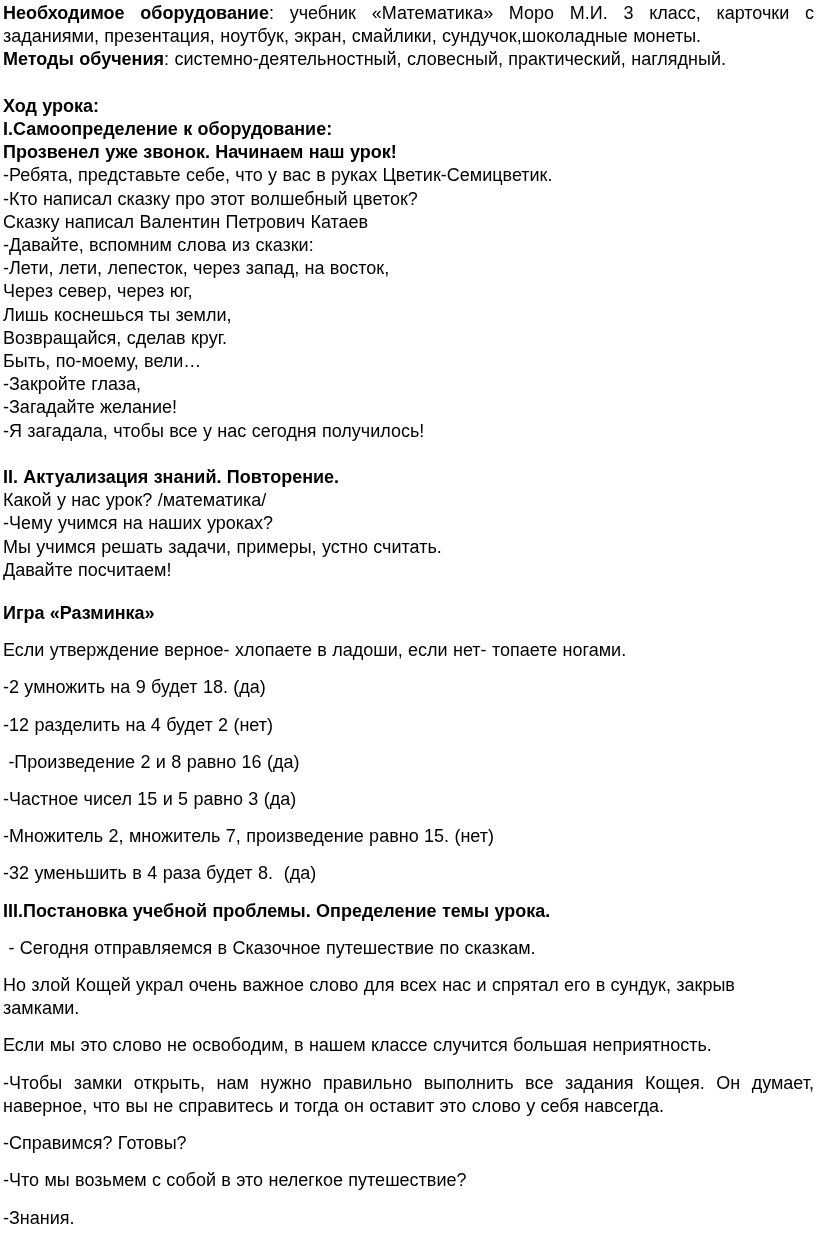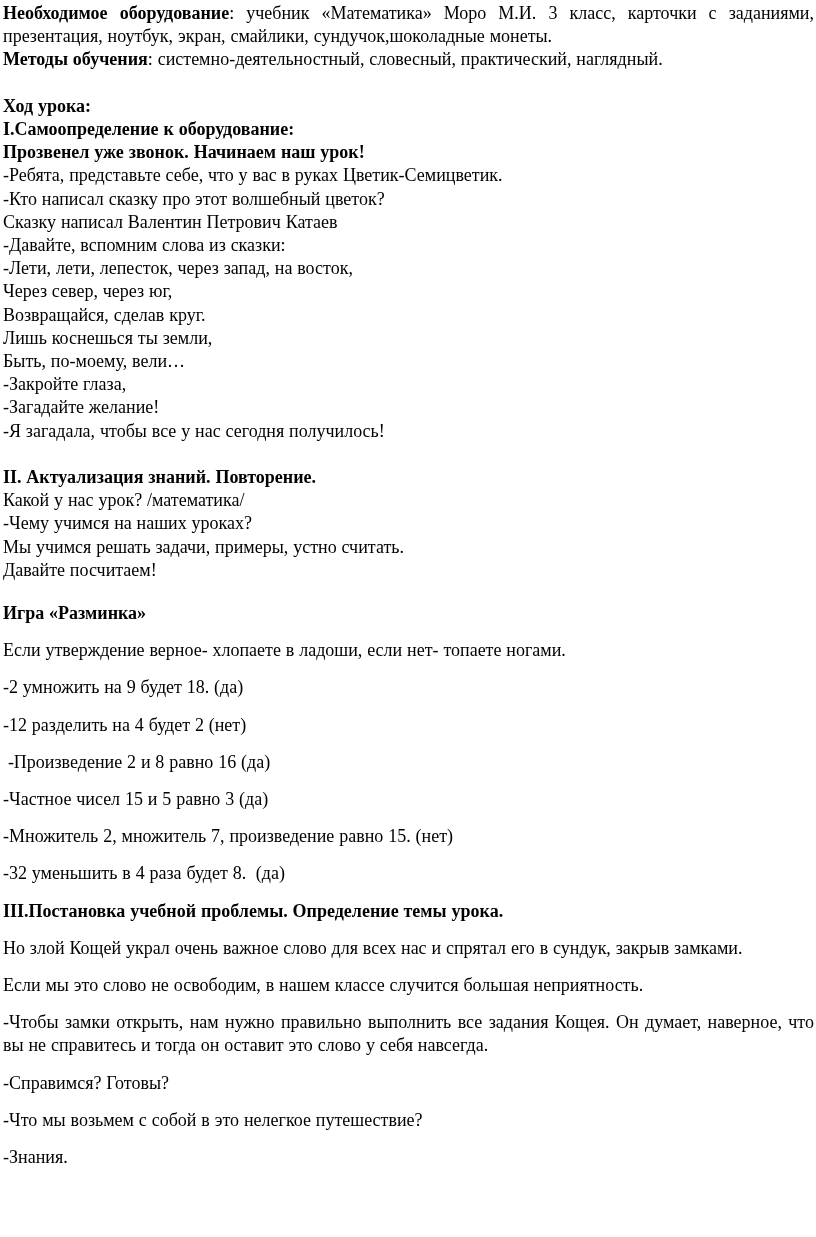--- a/index.html
+++ b/index.html
@@ -10,21 +10,21 @@
   }
   .page {
     position: relative;
     width: 816px;
     min-height: 1237px;
     margin: 0 auto;
     background: #ffffff;
     color: #000000;
     box-sizing: border-box;
     padding: 2px 2px 0 3px;
-    font-family: Liberation Serif, serif;
+    font-family: Liberation Sans, sans-serif;
     overflow: hidden;
   }
   .para {
     margin: 0;
     padding: 0;
     font-size: 18px;
     line-height: 23.2px;
     white-space: pre-wrap;       
     word-spacing: 0.02em;
   }
@@ -44,41 +44,42 @@
       <p class="para blank"></p>
       <p class="para"><span class="b">Ход урока:</span></p>
       <p class="para"><span class="b">I.Самоопределение к оборудование:</span></p>
       <p class="para"><span class="b">Прозвенел уже звонок. Начинаем наш урок!</span></p>
       <p class="para"><span>-Ребята, представьте себе, что у вас в руках Цветик-Семицветик.</span></p>
       <p class="para"><span>-Кто написал сказку про этот волшебный цветок?</span></p>
       <p class="para"><span>Сказку написал Валентин Петрович Катаев</span></p>
       <p class="para"><span>-Давайте, вспомним слова из сказки:</span></p>
       <p class="para"><span>-Лети, лети, лепесток, через запад, на восток,</span></p>
       <p class="para"><span>Через север, через юг,</span></p>
+      <p class="para"><span>Лишь коснешься ты земли,</span></p>
       <p class="para"><span>Возвращайся, сделав круг.</span></p>
-      <p class="para"><span>Лишь коснешься ты земли,</span></p>
       <p class="para"><span>Быть, по-моему, вели…</span></p>
       <p class="para"><span>-Закройте глаза,</span></p>
       <p class="para"><span>-Загадайте желание!</span></p>
       <p class="para"><span>-Я загадала, чтобы все у нас сегодня получилось!</span></p>
       <p class="para blank"></p>
       <p class="para"><span class="b">II. Актуализация знаний. Повторение.</span></p>
       <p class="para"><span>Какой у нас урок? /математика/</span></p>
       <p class="para"><span>-Чему учимся на наших уроках?</span></p>
       <p class="para"><span>Мы учимся решать задачи, примеры, устно считать.</span></p>
       <p class="para"><span>Давайте посчитаем!</span></p>
       <p class="para spaced mt"><span class="b">Игра «Разминка»</span></p>
       <p class="para spaced"><span>Если утверждение верное- хлопаете в ладоши, если нет- топаете ногами.</span></p>
       <p class="para spaced"><span>-2 умножить на 9 будет 18. (да)</span></p>
       <p class="para spaced"><span>-12 разделить на 4 будет 2 (нет)</span></p>
       <p class="para spaced"><span> -Произведение 2 и 8 равно 16 (да)</span></p>
       <p class="para spaced"><span>-Частное чисел 15 и 5 равно 3 (да)</span></p>
       <p class="para spaced"><span>-Множитель 2, множитель 7, произведение равно 15. (нет)</span></p>
       <p class="para spaced"><span>-32 уменьшить в 4 раза будет 8.  (да)</span></p>
       <p class="para spaced"><span class="b">III.Постановка учебной проблемы. Определение темы урока.</span></p>
+      <p class="para spaced"><span> - Сегодня отправляемся в Сказочное путешествие по сказкам.</span></p>
       <p class="para spaced"><span>Но злой Кощей украл очень важное слово для всех нас и спрятал его в сундук, закрыв замками.</span></p>
       <p class="para spaced"><span>Если мы это слово не освободим, в нашем классе случится большая неприятность.</span></p>
       <p class="para justify spaced"><span>-Чтобы замки открыть, нам нужно правильно выполнить все задания Кощея. Он думает, наверное, что вы не справитесь и тогда он оставит это слово у себя навсегда.</span></p>
       <p class="para spaced"><span>-Справимся? Готовы?</span></p>
       <p class="para spaced"><span>-Что мы возьмем с собой в это нелегкое путешествие?</span></p>
       <p class="para"><span>-Знания.</span></p>
     </div>
 </div>
 
 </body></html>

